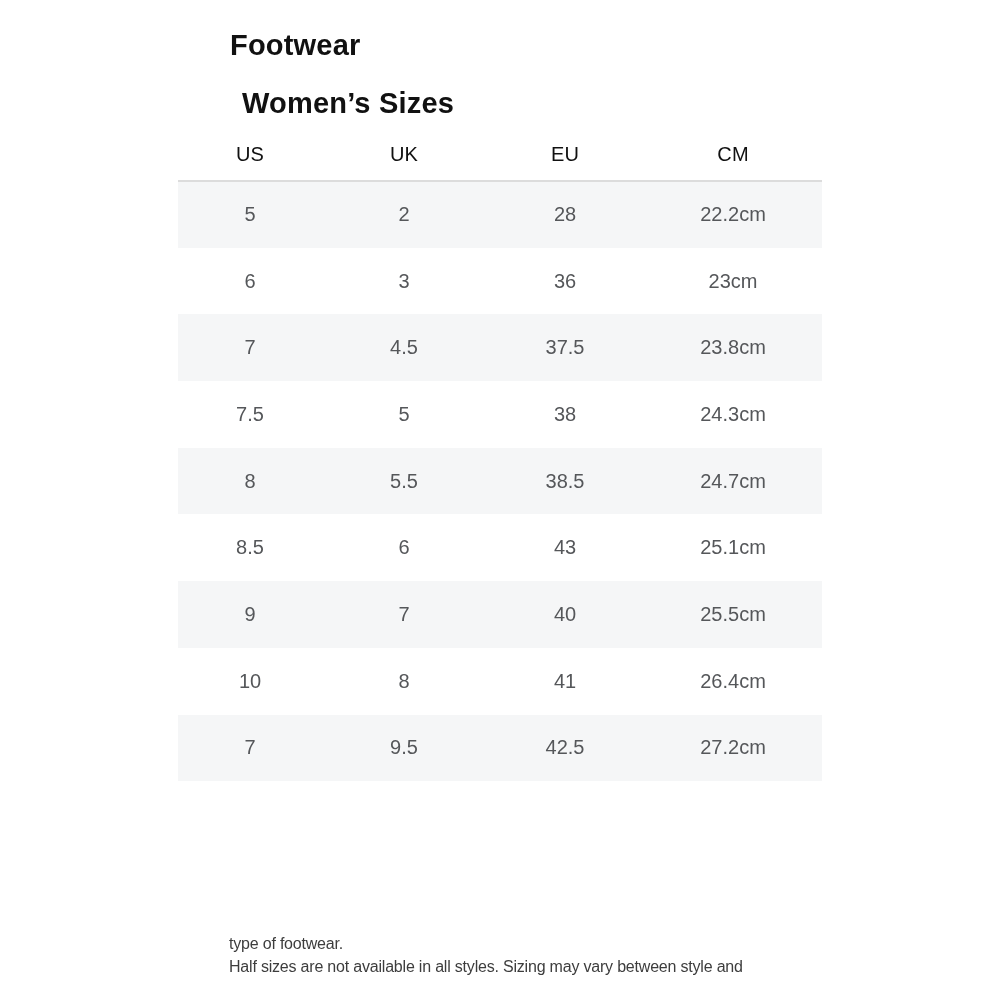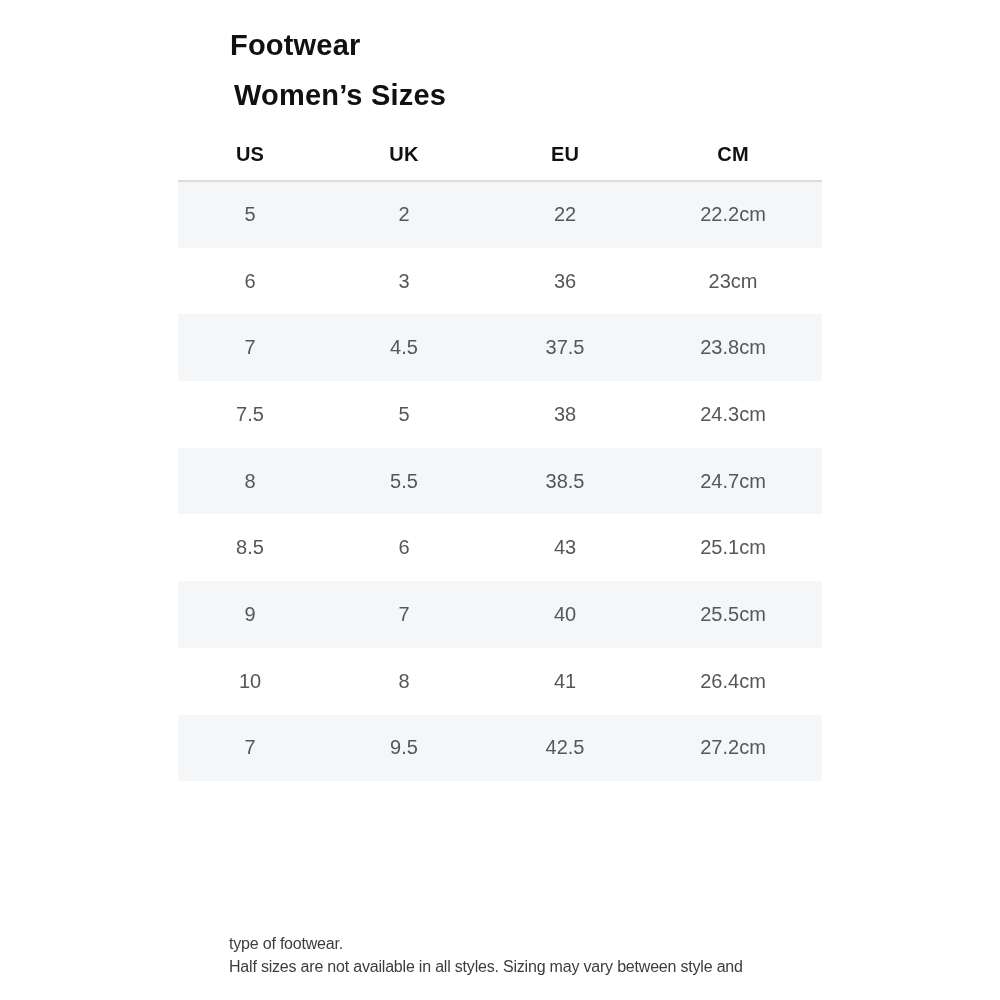--- a/index.html
+++ b/index.html
@@ -20,40 +20,40 @@
     font-size: 29px;
     line-height: 29px;
     font-weight: 700;
     letter-spacing: 0.2px;
     color: var(--heading-color, #111111);
   }
   .subtitle {
     position: absolute;
     left: 230px;
     top: 77px;
-    margin: 4px;
+    margin: 12px;
     font-size: 29px;
     line-height: 29px;
     font-weight: 700;
     letter-spacing: 0.2px;
     color: var(--heading-color, #111111);
   }
   table.size-table {
     position: absolute;
     left: 178px;
     top: 128px;
     width: 644px;
     border-collapse: collapse;
     table-layout: fixed;
   }
   table.size-table th {
     height: 53px;
     padding: 0;
     font-size: 20px;
-    font-weight: 700;
+    font-weight: 400;
     color: var(--heading-color, #111111);
     text-align: center;
     vertical-align: middle;
     border-bottom: 2px solid var(--rule-color, #dcdcdc);
     letter-spacing: 0.2px;
   }
   table.size-table td {
     height: 66.7px;
     padding: 0;
     font-size: 20px;
@@ -97,21 +97,21 @@
         <th>US</th>
         <th>UK</th>
         <th>EU</th>
         <th>CM</th>
       </tr>
     </thead>
     <tbody>
         <tr>
           <td>5</td>
           <td>2</td>
-          <td>22</td>
+          <td>28</td>
           <td>22.2cm</td>
         </tr>
         <tr>
           <td>6</td>
           <td>3</td>
           <td>36</td>
           <td>23cm</td>
         </tr>
         <tr>
           <td>7</td>

